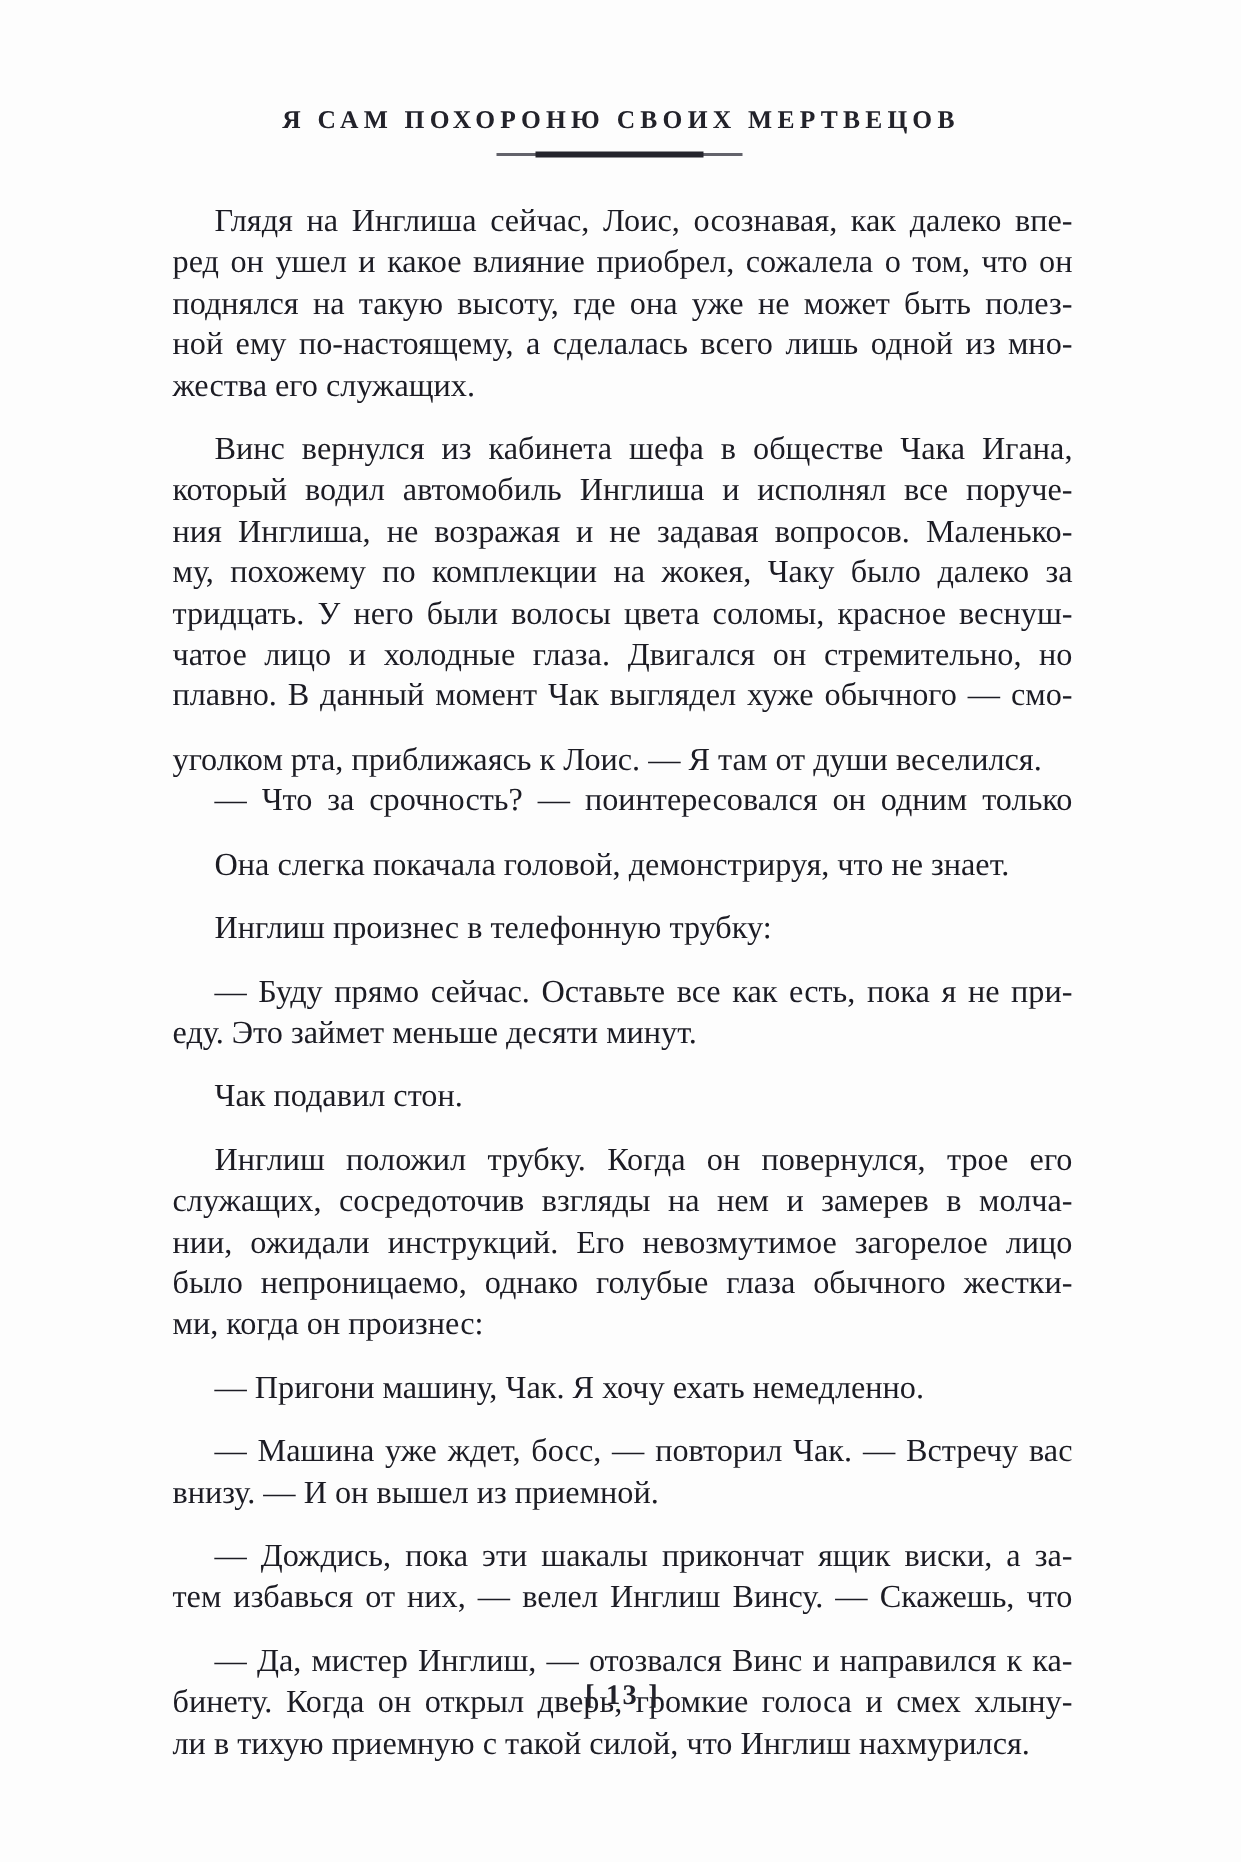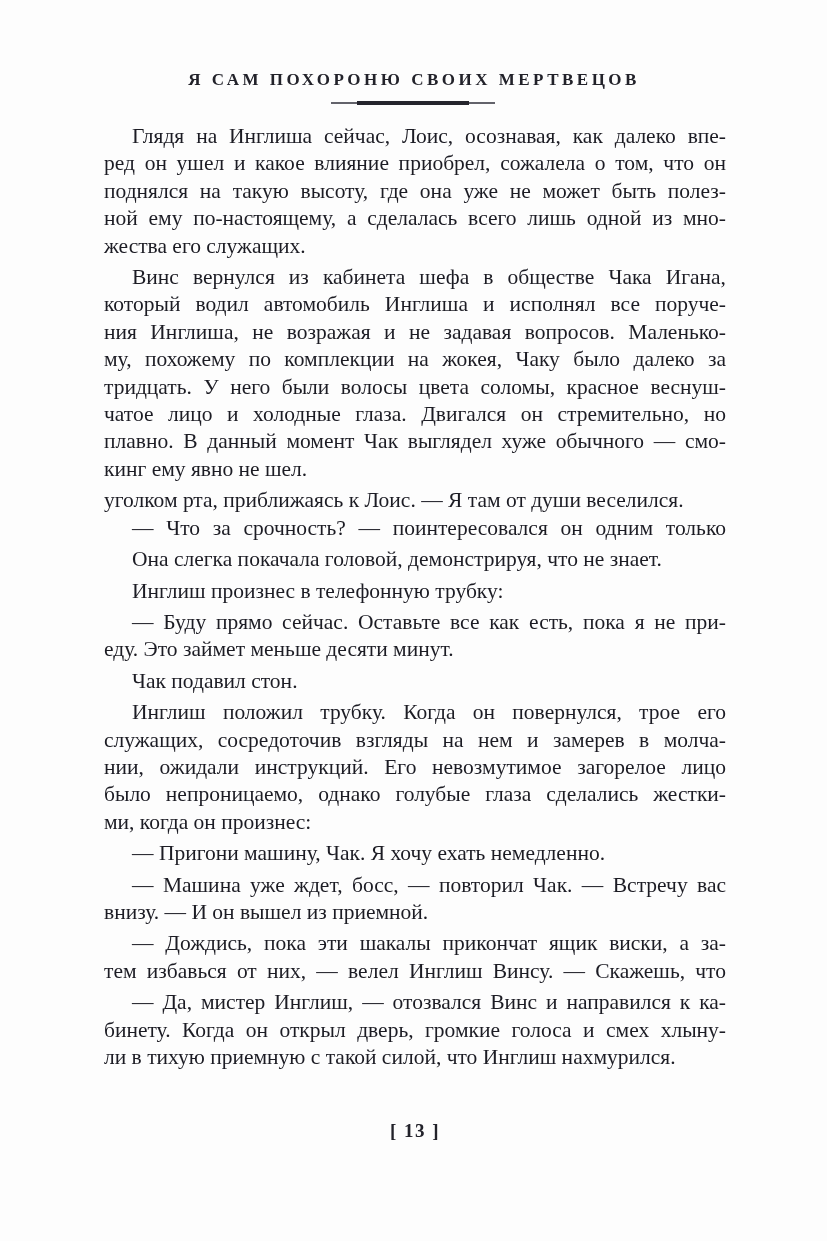--- a/index.html
+++ b/index.html
@@ -52,21 +52,21 @@
     background: #25252d;
   }
   .text-block {
     position: absolute;
     top: 119px;
     left: 100px;
     width: 630px;
     font-size: 21.5px;
     line-height: 27.4px;
   }
-  .para { margin: 4px; }
+  .para { margin: 15px; }
   .line {
     text-align: justify;
     text-align-last: justify;
   }
   .line.last { text-align-last: left; }
   .line.first { text-indent: 28px; }
   .folio {
     position: absolute;
     top: 1120px;
     left: 100px;
@@ -99,21 +99,20 @@
         <div class="line last">жества его служащих.</div>
       </div>
       <div class="para">
         <div class="line first">Винс вернулся из кабинета шефа в обществе Чака Игана,</div>
         <div class="line">который водил автомобиль Инглиша и исполнял все поруче-</div>
         <div class="line">ния Инглиша, не возражая и не задавая вопросов. Маленько-</div>
         <div class="line">му, похожему по комплекции на жокея, Чаку было далеко за</div>
         <div class="line">тридцать. У него были волосы цвета соломы, красное веснуш-</div>
         <div class="line">чатое лицо и холодные глаза. Двигался он стремительно, но</div>
         <div class="line">плавно. В данный момент Чак выглядел хуже обычного — смо-</div>
-        <div class="line last">кинг ему явно не шел.</div>
       </div>
       <div class="para">
         <div class="line last">уголком рта, приближаясь к Лоис. — Я там от души веселился.</div>
         <div class="line first">— Что за срочность? — поинтересовался он одним только</div>
       </div>
       <div class="para">
         <div class="line first last">Она слегка покачала головой, демонстрируя, что не знает.</div>
       </div>
       <div class="para">
         <div class="line first last">Инглиш произнес в телефонную трубку:</div>
@@ -122,21 +121,21 @@
         <div class="line first">— Буду прямо сейчас. Оставьте все как есть, пока я не при-</div>
         <div class="line last">еду. Это займет меньше десяти минут.</div>
       </div>
       <div class="para">
         <div class="line first last">Чак подавил стон.</div>
       </div>
       <div class="para">
         <div class="line first">Инглиш положил трубку. Когда он повернулся, трое его</div>
         <div class="line">служащих, сосредоточив взгляды на нем и замерев в молча-</div>
         <div class="line">нии, ожидали инструкций. Его невозмутимое загорелое лицо</div>
-        <div class="line">было непроницаемо, однако голубые глаза сделались жестки-</div>
+        <div class="line">было непроницаемо, однако голубые глаза обычного жестки-</div>
         <div class="line last">ми, когда он произнес:</div>
       </div>
       <div class="para">
         <div class="line first last">— Пригони машину, Чак. Я хочу ехать немедленно.</div>
       </div>
       <div class="para">
         <div class="line first">— Машина уже ждет, босс, — повторил Чак. — Встречу вас</div>
         <div class="line last">внизу. — И он вышел из приемной.</div>
       </div>
       <div class="para">

